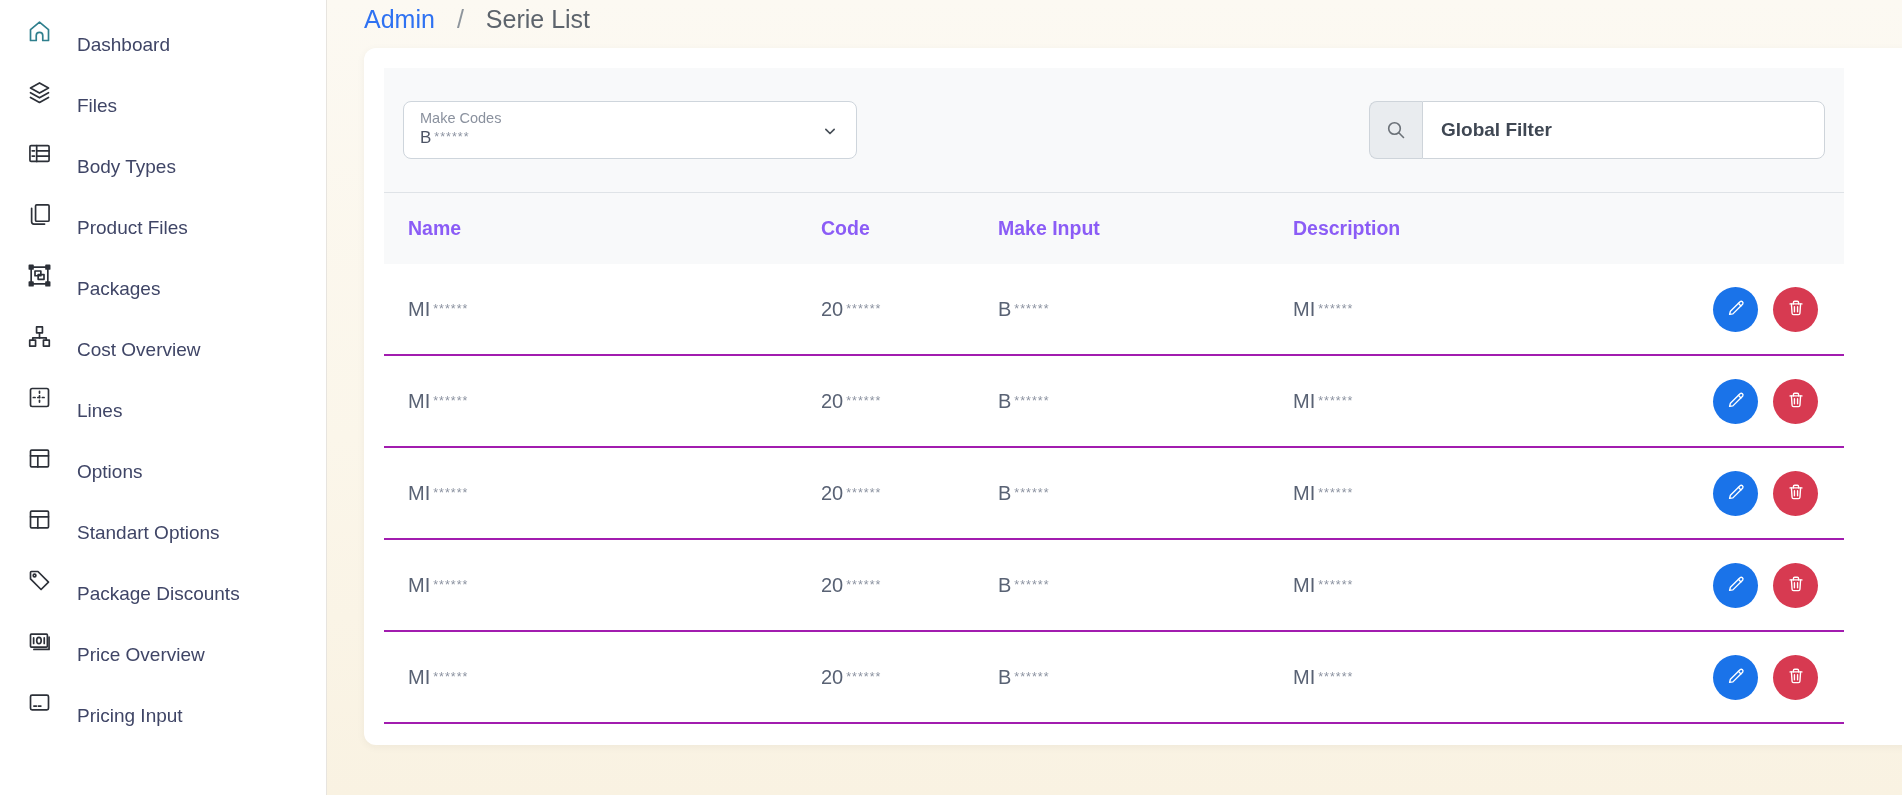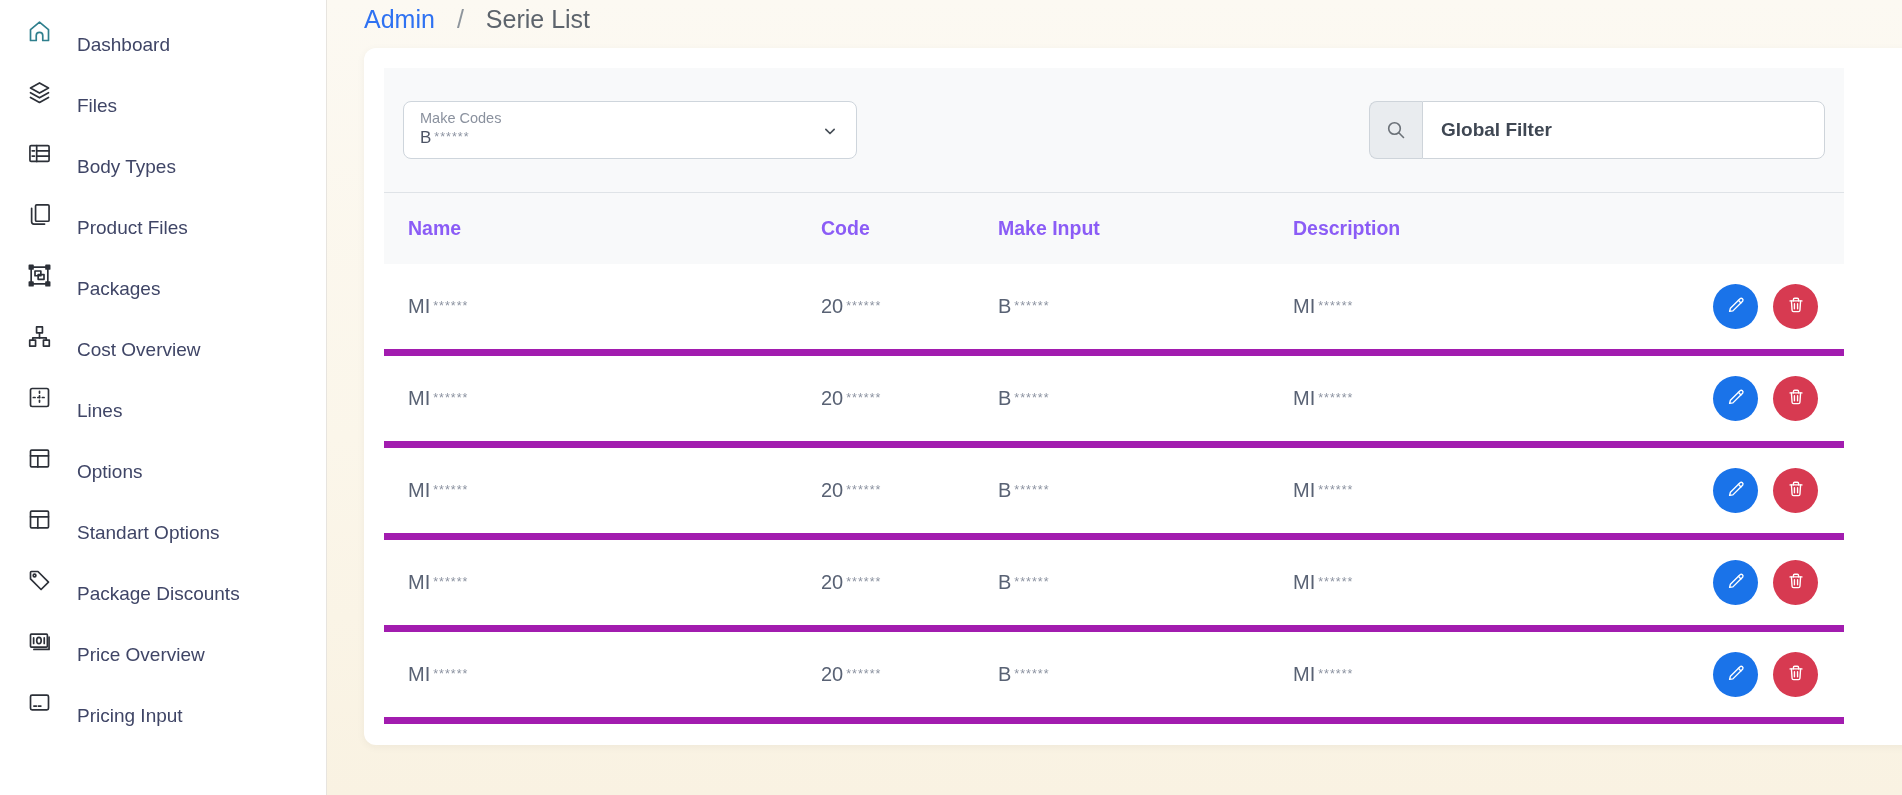--- a/index.html
+++ b/index.html
@@ -72,21 +72,21 @@
   .search-input::placeholder { color: #3f4753; opacity: 1; }
 
   
   .thead, .trow {
     display: grid;
     grid-template-columns: 413px 177px 295px 444px 1fr;
     align-items: center; width: 1460px;
   }
   .thead { background: #f8f9fa; height: 71px; }
   .th { padding-left: 24px; font-size: 19.5px; font-weight: 700; color: #8b5cf6; }
-  .trow { height: 92px; background: #fff; border-bottom: 7px solid #a21caf; }
+  .trow { height: 92px; background: #fff; border-bottom: 2px solid #a21caf; }
   .cell { padding-left: 24px; font-size: 20px; color: #596274; white-space: nowrap; }
   .mask { font-size: 12.5px; letter-spacing: 1px; color: #8b92a0; position: relative; top: -3px; margin-left: 3px; }
   .select-value .mask { top: -2px; }
 
   .cell.actions {
     padding: 0 27px 0 0; display: flex; justify-content: flex-end; gap: 15px;
   }
   .btn {
     width: 45px; height: 45px; border-radius: 50%; border: none; cursor: pointer;
     display: grid; place-items: center; padding: 0;

